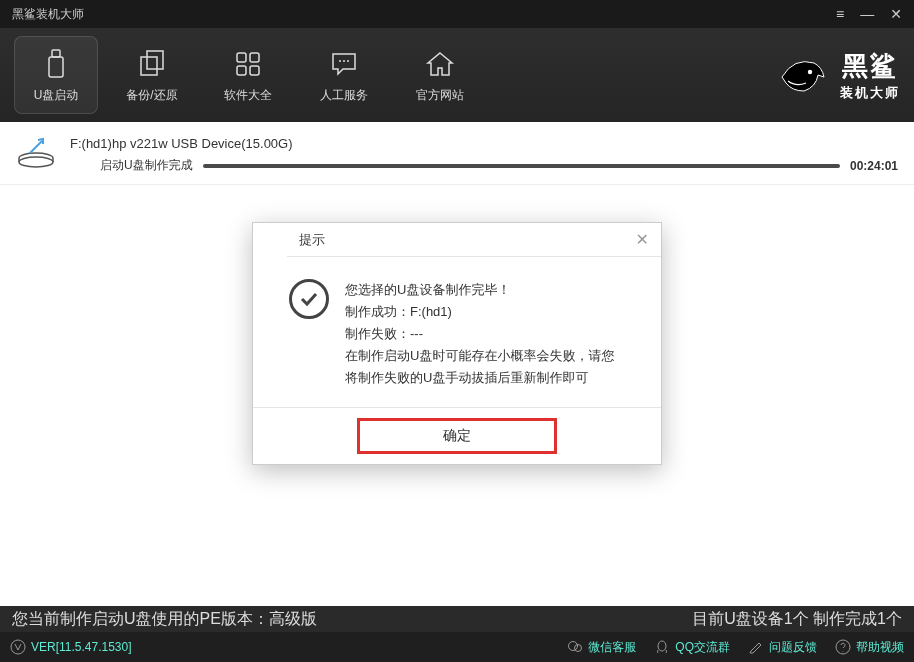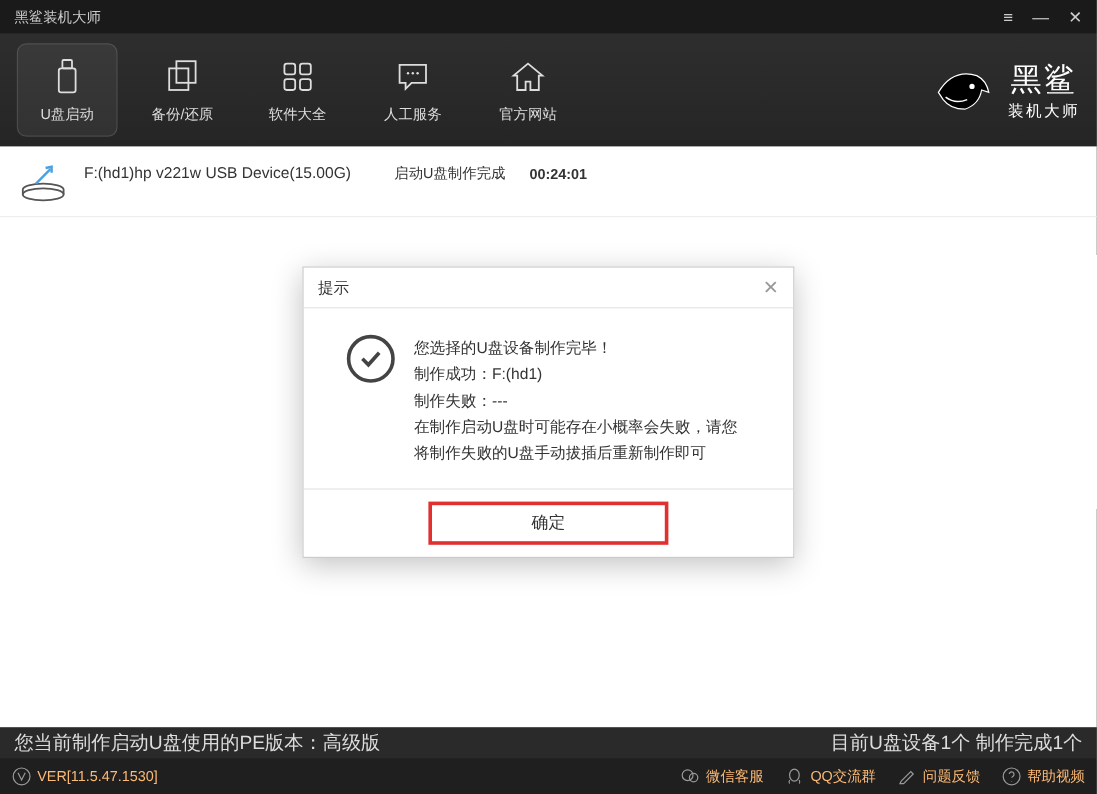--- a/index.html
+++ b/index.html
@@ -8,45 +8,45 @@
 .titlebar { height: 28px; background: #1a1a1a; display: flex; align-items: center; padding: 0 12px; color: #ccc; font-size: 12px; }
 .titlebar-title { flex: 1; }
 .titlebar-controls { display: flex; gap: 16px; align-items: center; }
 .tb-btn { color: #ccc; cursor: pointer; font-size: 14px; }
 .toolbar { height: 94px; background: linear-gradient(to bottom, #2e2e2e, #252525); display: flex; align-items: center; padding: 0 14px; gap: 12px; }
 .tool-item { width: 84px; height: 78px; display: flex; flex-direction: column; align-items: center; justify-content: center; gap: 6px; color: #ddd; font-size: 12px; border-radius: 8px; cursor: pointer; }
 .tool-item.active { background: rgba(255,255,255,0.06); border: 1px solid rgba(255,255,255,0.12); }
 .tool-icon { width: 34px; height: 34px; display: flex; align-items: center; justify-content: center; }
 .tool-icon svg { stroke: #ddd; fill: none; stroke-width: 1.5; }
 .brand { margin-left: auto; display: flex; align-items: center; gap: 10px; color: #fff; }
-.brand-text { display: flex; flex-direction: column; align-items: center; font-weight: normal; }
+.brand-text { display: flex; flex-direction: column; align-items: center; font-weight: bold; }
 .brand-text .l1 { font-size: 26px; letter-spacing: 2px; }
 .brand-text .l2 { font-size: 13px; letter-spacing: 2px; }
 .content { flex: 1; background: #fff; position: relative; display: flex; flex-direction: column; }
 .device-row { padding: 14px 16px 10px; display: flex; align-items: flex-start; gap: 14px; border-bottom: 1px solid #eee; }
 .device-icon { width: 40px; height: 34px; }
-.device-info { flex: 1; display: flex; flex-direction: row; gap: 6px; }
+.device-info { flex: 1; display: flex; flex-direction: column; gap: 6px; }
 .device-name { font-size: 13px; color: #333; }
 .progress-row { display: flex; align-items: center; gap: 10px; margin-left: 30px; }
 .progress-label { font-size: 12px; color: #333; white-space: nowrap; }
 .progress-bar { flex: 1; height: 4px; background: #4a4a4a; border-radius: 2px; }
 .progress-time { font-size: 12px; color: #333; font-weight: bold; }
 .modal-overlay { position: absolute; inset: 0; display: flex; align-items: flex-start; justify-content: center; padding-top: 100px; }
 .modal { width: 410px; background: #fff; border: 1px solid #ccc; box-shadow: 0 6px 24px rgba(0,0,0,0.25); }
-.modal-header { height: 34px; display: flex; align-items: center; padding: 0 12px; border-bottom: 1px solid #e5e5e5; font-size: 13px; color: #333; }
+.modal-header { height: 34px; display: flex; align-items: center; padding: 0 12px; border-bottom: 1px solid #e5e5e5; font-size: 13px; color: #333; margin-left: 34px; }
 .modal-close { margin-left: auto; color: #999; cursor: pointer; font-size: 16px; }
 .modal-body { padding: 22px 36px 18px; display: flex; gap: 16px; }
 .modal-check { width: 40px; height: 40px; border: 3px solid #444; border-radius: 50%; display: flex; align-items: center; justify-content: center; flex-shrink: 0; }
 .modal-check svg { stroke: #444; stroke-width: 3; fill: none; }
 .modal-lines { font-size: 13px; color: #333; line-height: 1.7; }
 .modal-footer { border-top: 1px solid #e5e5e5; padding: 10px; display: flex; justify-content: center; }
 .modal-ok { width: 200px; height: 36px; border: 3px solid #e03030; background: #fff; color: #333; font-size: 14px; cursor: pointer; display: flex; align-items: center; justify-content: center; }
 .statusbar1 { height: 26px; background: #2a2a2a; color: #ddd; font-size: 16px; display: flex; align-items: center; padding: 0 12px; }
 .statusbar1 .right { margin-left: auto; }
-.statusbar2 { height: 30px; background: #1f1f1f; color: #fdba74; font-size: 12px; display: flex; align-items: center; padding: 0 10px; gap: 18px; }
+.statusbar2 { height: 30px; background: #1f1f1f; color: #5eead4; font-size: 12px; display: flex; align-items: center; padding: 0 10px; gap: 18px; }
 .sb2-item { display: flex; align-items: center; gap: 5px; cursor: pointer; }
 .sb2-item svg { stroke: #999; fill: none; }
 .statusbar2 .spacer { flex: 1; }
 </style>
 </head>
 <body>
 
 <div class="app">
 
   <div class="titlebar">

